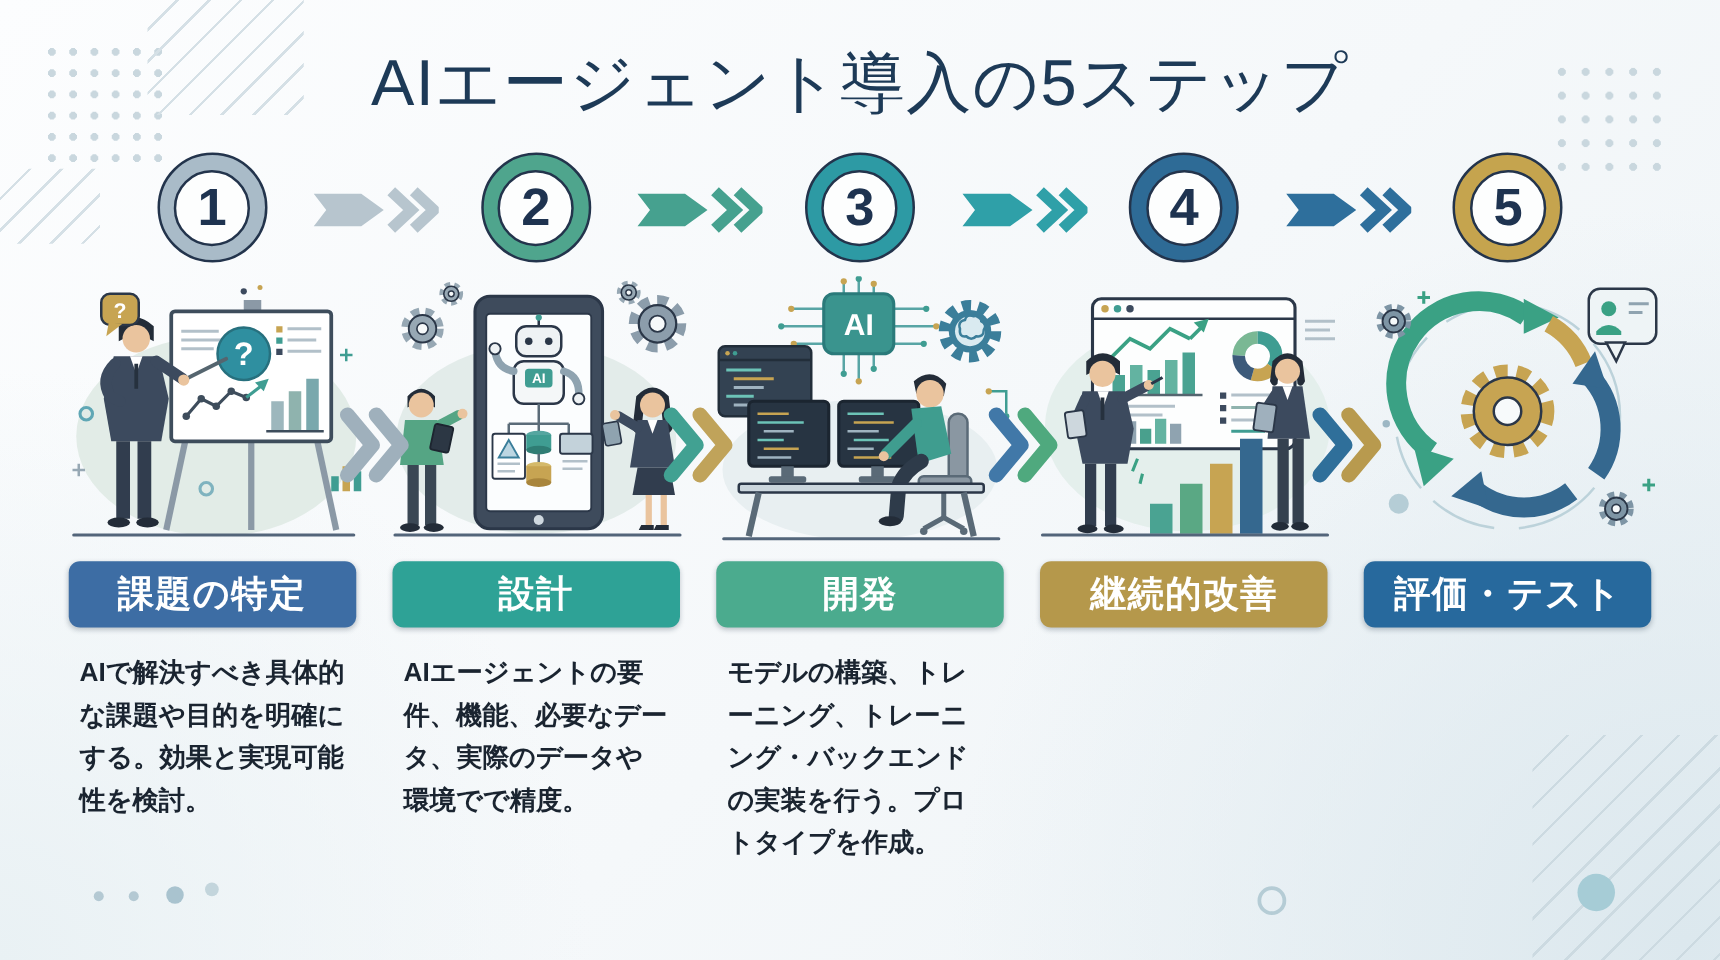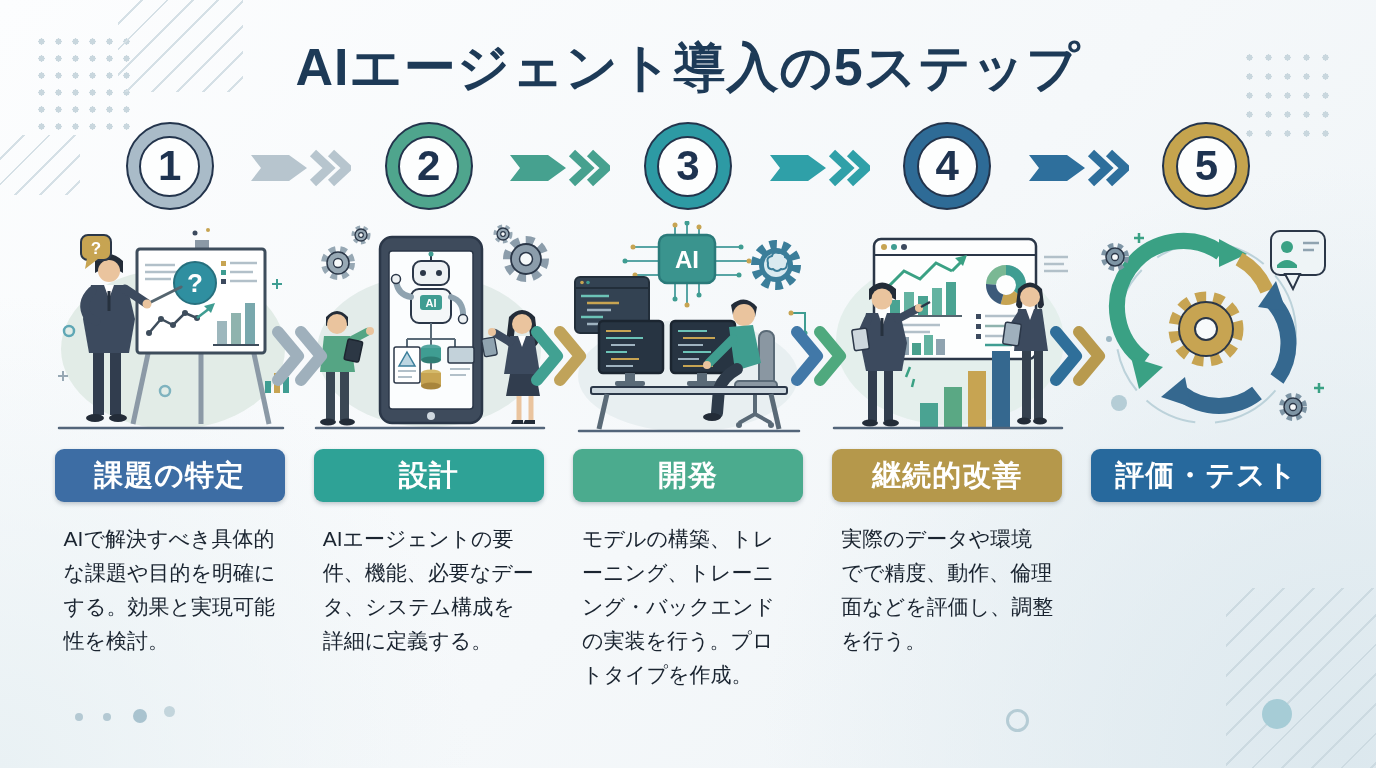--- a/index.html
+++ b/index.html
@@ -31,21 +31,21 @@
     background:repeating-linear-gradient(135deg, transparent 0 19px, #ccdae1 19px 21px); }
   .deco-dot { position:absolute; border-radius:50%; }
   .d1 { left:75px; top:713px; width:8px; height:8px; background:#b4c9d3; }
   .d2 { left:103px; top:713px; width:8px; height:8px; background:#b4c9d3; }
   .d3 { left:133px; top:709px; width:14px; height:14px; background:#a9c3cf; }
   .d4 { left:164px; top:706px; width:11px; height:11px; background:#c3d5dc; }
   .circle-filled-br { position:absolute; left:1262px; top:699px; width:30px; height:30px; border-radius:50%; background:#a6ccd6; }
   .circle-outline-br { position:absolute; left:1006px; top:709px; width:23px; height:23px; border-radius:50%; border:3px solid #b5ccd5; }
   
   .title {
-    text-align:center; font-size:52px; font-weight:700; color:#1d3a57;
+    text-align:center; font-size:52px; font-weight:400; color:#1d3a57;
     letter-spacing:1px; height:66px; line-height:66px;
   }
   
   .row { position:relative; display:grid; grid-template-columns:repeat(5,1fr); margin:0 40px; }
   .steps-row  { margin-top:20px; height:92px; }
   .illus-row  { margin-top:8px;  height:216px; }
   .labels-row { margin-top:10px; height:59px; }
   .desc-row   { margin-top:17px; }
   .cell { display:flex; justify-content:center; align-items:center; }
   
@@ -68,21 +68,21 @@
   
   .step-label {
     width:230px; height:53px; border-radius:9px;
     display:flex; justify-content:center; align-items:center;
     color:#fff; font-size:29px; font-weight:800; letter-spacing:1px;
     box-shadow:0 2px 4px rgba(20,40,60,.25);
   }
   
   .desc-row .cell { align-items:flex-start; }
   .step-desc {
-    width:212px; font-size:21px; font-weight:400; color:#1a2430;
+    width:212px; font-size:21px; font-weight:700; color:#1a2430;
     line-height:34px; text-align:left;
   }
   
   .illus { width:250px; height:215px; }
   .ground { stroke:#53657a; stroke-width:2.5; stroke-linecap:round; }
   .s-navy{fill:#3c4a5e}.s-hair{fill:#232c38}.s-skin{fill:#eac49e}
   .s-teal{fill:#3f9d92}.s-gold{fill:#c7a452}
   .svg-ai{fill:#fff;font-weight:bold;font-family:"Liberation Sans","DejaVu Sans",sans-serif}
 </style>
 </head>
@@ -587,23 +587,20 @@
     <div class="cell">
         <div class="step-label" style="background: rgb(39, 105, 157);">評価・テスト</div>
       </div>
   </div>
 
   <div class="row desc-row">
     <div class="cell">
         <p class="step-desc">AIで解決すべき具体的な課題や目的を明確にする。効果と実現可能性を検討。</p>
       </div>
     <div class="cell">
-        <p class="step-desc">AIエージェントの要件、機能、必要なデータ、システム構成を詳細に定義する。</p>
+        <p class="step-desc">AIエージェントの要件、機能、必要なデータ、実際のデータや環境でで精度。</p>
       </div>
     <div class="cell">
         <p class="step-desc">モデルの構築、トレーニング、トレーニング・バックエンドの実装を行う。プロトタイプを作成。</p>
       </div>
-    <div class="cell">
-        <p class="step-desc">実際のデータや環境でで精度、動作、倫理面などを評価し、調整を行う。</p>
-      </div>
   </div>
 
 </div>
 
 </body></html>

